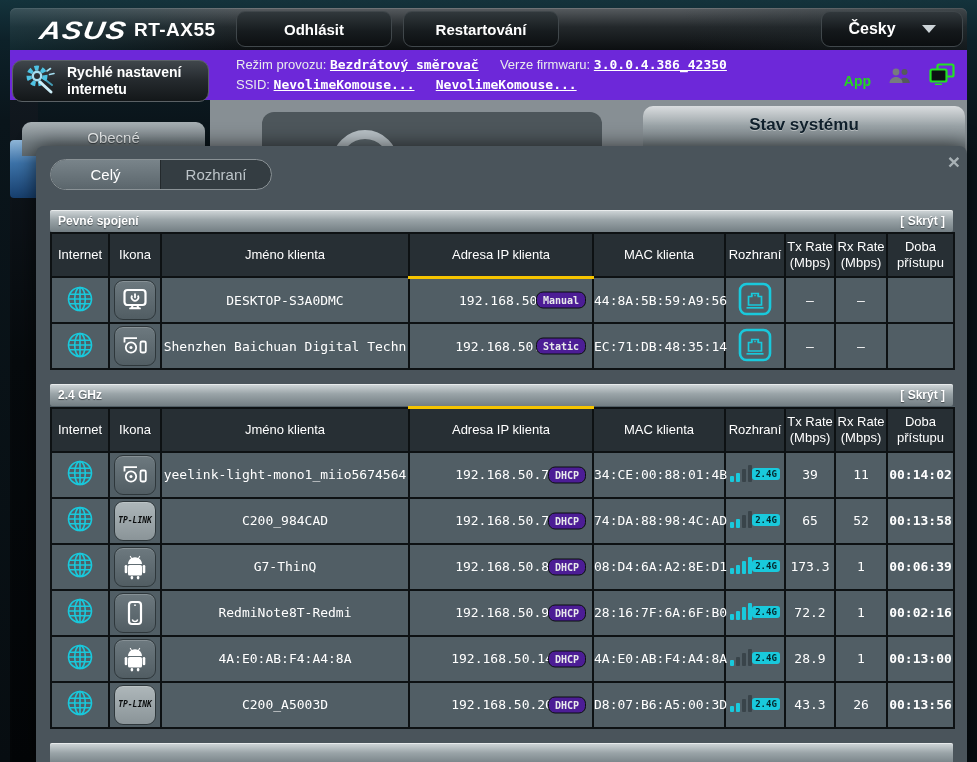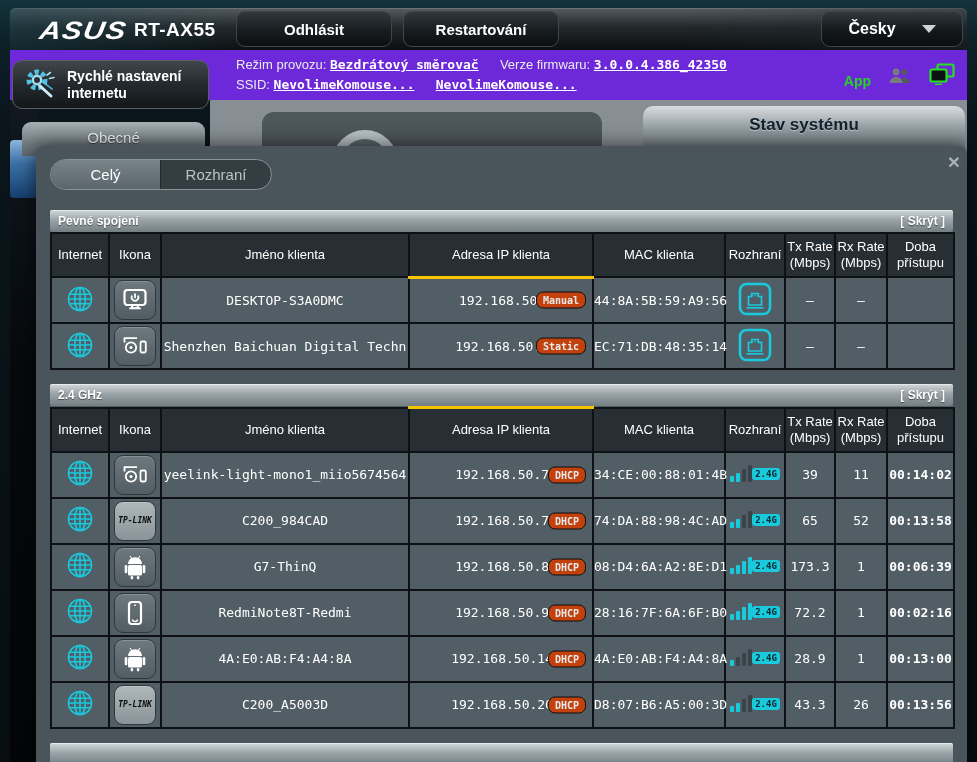--- a/index.html
+++ b/index.html
@@ -30,21 +30,21 @@
   .caret{width:0;height:0;border-left:7px solid transparent;border-right:7px solid transparent;
     border-top:8px solid #cdd4d8;}
   
   .infobar{position:absolute;left:10px;top:50px;width:957px;height:50px;background:#6d28d9;}
   .info-lines{position:absolute;left:226px;top:5px;font-size:13px;color:#e9eced;line-height:20px;white-space:nowrap;}
   .info-link{font-family:"DejaVu Sans Mono",monospace;font-weight:bold;text-decoration:underline;color:#fff;cursor:pointer;}
   .info-sep{display:inline-block;width:14px;}
   .info-icons{position:absolute;right:12px;top:13px;display:flex;align-items:flex-end;gap:16px;}
   .app-label{color:#25d522;font-size:14px;font-weight:bold;cursor:pointer;}
   
-  .quick-btn{position:absolute;left:12px;top:60px;width:197px;height:49px;border-radius:10px;
+  .quick-btn{position:absolute;left:12px;top:60px;width:197px;height:42px;border-radius:10px;
     background:linear-gradient(180deg,#40474c 0%,#24292d 50%,#131719 100%);
     border:1px solid #5a6165;display:flex;align-items:center;gap:8px;padding:0 10px;cursor:pointer;}
   .quick-label{font-size:14px;font-weight:bold;line-height:17px;color:#fff;}
   .sidebar-strip{position:absolute;left:10px;top:100px;width:28px;height:662px;
     background:linear-gradient(180deg,#11181f 0%,#060a0d 260px,#030507 100%);}
   .sidebar-blue{position:absolute;left:10px;top:140px;width:28px;height:58px;
     background:linear-gradient(180deg,#8fb6d8 0%,#3c72a8 40%,#173f6e 100%);border-radius:4px 0 0 4px;}
   .obecne-tab{position:absolute;left:22px;top:122px;width:183px;height:34px;border-radius:9px 9px 0 0;
     background:linear-gradient(180deg,#a7afb3 0%,#757f84 60%,#5f696e 100%);
     display:flex;align-items:flex-start;justify-content:center;padding-top:7px;
@@ -79,21 +79,21 @@
   .section-gap{height:14px;}
   table.clients{width:100%;border-collapse:collapse;table-layout:fixed;background:#515e65;}
   table.clients th{background:#272f34;border:2px solid #0d1113;font-size:13px;font-weight:normal;
     color:#fff;height:44px;white-space:pre-line;line-height:16px;}
   table.clients td{border:2px solid #0d1113;height:46px;text-align:center;vertical-align:middle;
     font-family:"DejaVu Sans Mono",monospace;font-size:13px;color:#fff;}
   th.sort-bottom{border-bottom:3px solid #f6c400 !important;}
   th.sort-top{border-top:3px solid #f6c400 !important;}
   td.c-ip{position:relative;text-align:left;padding-left:10px;}
   .ip-badge{position:absolute;right:6px;top:50%;transform:translateY(-50%);
-    background:#c2410c;border:1px solid #0b0e10;border-radius:7px;padding:2px 6px;
+    background:#4c1d95;border:1px solid #0b0e10;border-radius:7px;padding:2px 6px;
     font-size:10px;font-weight:bold;color:#e8eaeb;font-family:"DejaVu Sans Mono",monospace;}
   td.c-time{font-weight:bold;}
   .tile{display:inline-flex;align-items:center;justify-content:center;width:42px;height:40px;
     border-radius:9px;background:linear-gradient(180deg,#6d797f 0%,#515d63 100%);
     border:1px solid #2e373b;box-shadow:inset 0 1px 0 rgba(255,255,255,.18);}
   .tile.tp{background:linear-gradient(180deg,#aeb7ba 0%,#8a9498 100%);}
   .tpl-text{font-size:8px;font-weight:bold;font-style:italic;color:#0b0d0e;letter-spacing:0;}
   .sig{display:inline-flex;flex-direction:row;align-items:center;}
   .sig-bars{display:flex;align-items:flex-end;gap:2px;height:18px;}
   .sig-bar{width:4px;background:#39444a;border-radius:1px;}

